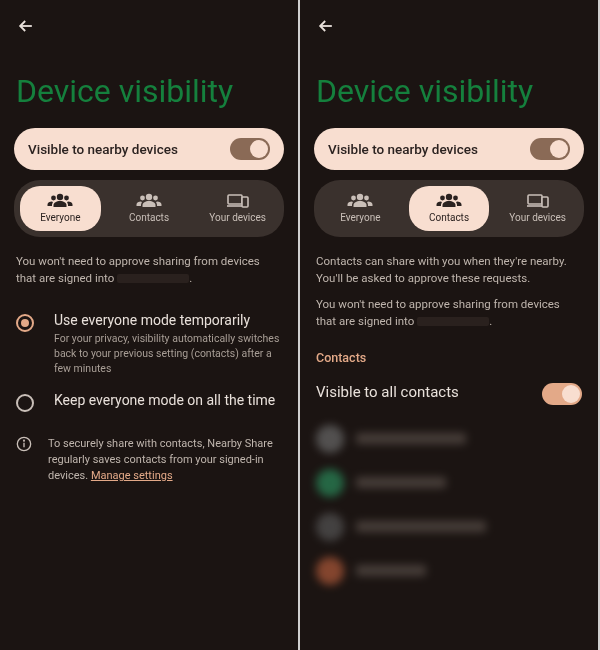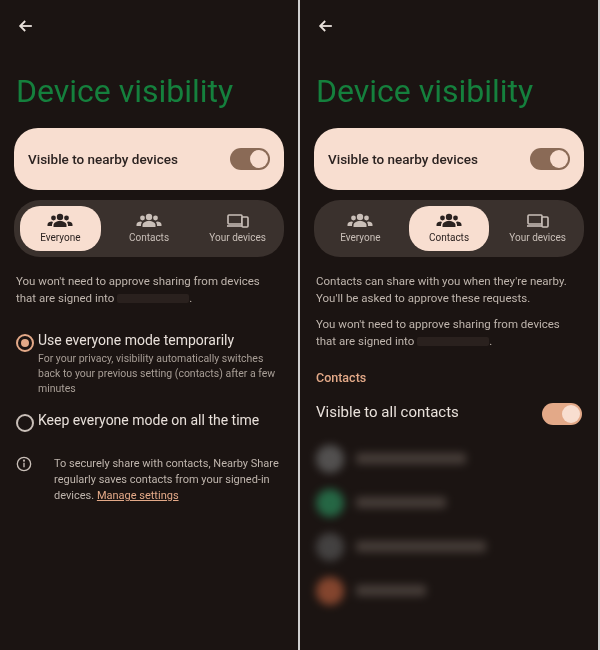--- a/index.html
+++ b/index.html
@@ -29,21 +29,21 @@
   .title {
     color: #15803d;
     font-size: 32px;
     font-weight: 400;
     padding: 30px 0 18px 16px;
   }
   .toggle-card {
     background: #f8ded0;
     margin: 0 14px;
     border-radius: 24px;
-    padding: 20px 14px;
+    padding: 10px 14px;
     display: flex;
     align-items: center;
     justify-content: space-between;
     cursor: pointer;
   }
   .toggle-card span {
     color: #2b2220;
     font-size: 13.5px;
     font-weight: 500;
   }
@@ -101,21 +101,21 @@
   .redact {
     display: inline-block;
     background: #2a211e;
     height: 9px;
     border-radius: 2px;
     vertical-align: middle;
   }
   .radio-group { padding: 18px 16px 0 16px; }
   .radio-row {
     display: flex;
-    gap: 4px;
+    gap: 20px;
     padding: 8px 0;
     cursor: pointer;
   }
   .radio {
     width: 18px; height: 18px;
     border-radius: 50%;
     border: 2px solid #e3a988;
     flex-shrink: 0;
     margin-top: 2px;
     position: relative;
@@ -135,21 +135,21 @@
     line-height: 1.2;
   }
   .radio-sub {
     color: #a89e96;
     font-size: 10.5px;
     line-height: 1.4;
     padding-top: 3px;
   }
   .info-row {
     display: flex;
-    gap: 22px;
+    gap: 16px;
     padding: 16px 16px 0 16px;
     align-items: flex-start;
   }
   .info-icon {
     color: #c9bfb8;
     flex-shrink: 0;
     margin-top: 0px;
   }
   .info-text {
     color: #bfb5ad;

